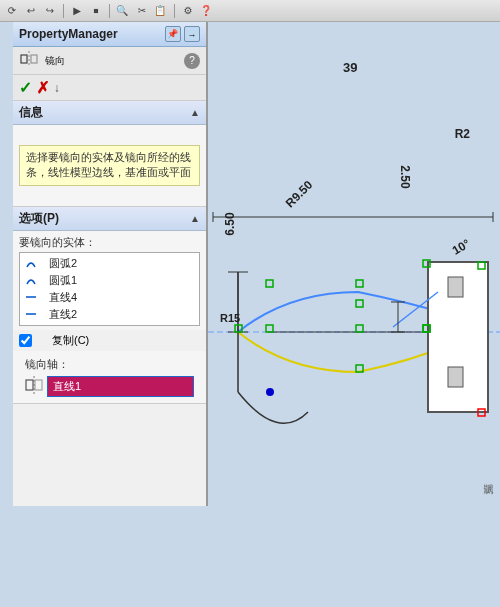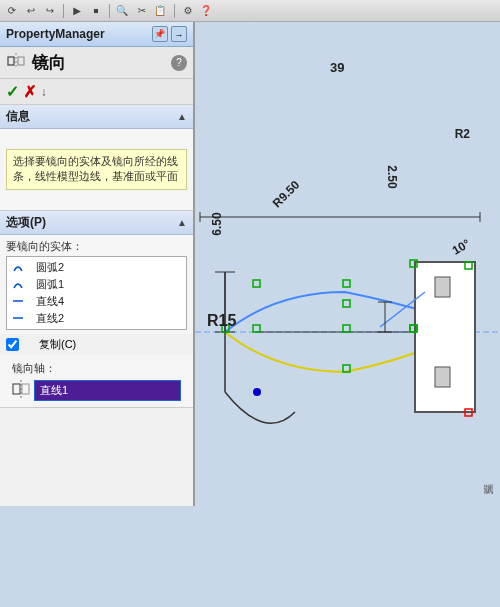--- a/index.html
+++ b/index.html
@@ -31,20 +31,21 @@
       justify-content: center;
       font-size: 10px;
       color: #444;
     }
 
     
     .main-layout {
       display: flex;
       width: 100%;
       height: 484px;
+      padding-left: 13px;
     }
 
     
     .pm-panel {
       width: 195px;
       min-width: 195px;
       height: 100%;
       background: #f0f0f0;
       border-right: 2px solid #999;
       display: flex;
@@ -88,22 +89,22 @@
       padding: 4px 6px;
       gap: 6px;
       background: #e8e8e8;
       border-bottom: 1px solid #ccc;
     }
     .feature-icon {
       font-size: 14px;
       color: #555;
     }
     .feature-title-text {
-      font-weight: bold;
-      font-size: 17px;
+      font-weight: normal;
+      font-size: 10px;
       color: #111;
       flex: 1;
     }
     .feature-help-btn {
       width: 16px;
       height: 16px;
       border-radius: 50%;
       background: #888;
       color: white;
       font-size: 10px;
@@ -233,21 +234,21 @@
       display: flex;
       align-items: center;
       padding: 2px 6px;
       gap: 4px;
     }
     .axis-icon {
       font-size: 14px;
       color: #444;
     }
     .axis-input {
-      background: #4c1d95;
+      background: #be185d;
       border: 1px solid #2266cc;
       color: white;
       font-size: 11px;
       padding: 2px 5px;
       flex: 1;
     }
 
     
     .canvas-area {
       flex: 1;
@@ -455,18 +456,18 @@
 
       <circle cx="62" cy="370" r="4" fill="#0000cc"></circle>
     </svg>
 
     <div class="dim-label" style="left: 135px; top: 38px; font-size: 13px;">39</div>
     <div class="dim-label" style="right: 30px; top: 105px; font-size: 12px;">R2</div>
     <div class="dim-label" style="left: 75px; top: 165px; font-size: 12px; transform: rotate(-45deg);">R9.50</div>
     <div class="dim-label" style="left: 185px; top: 148px; font-size: 12px; transform: rotate(90deg);">2.50</div>
     <div class="dim-label" style="left: 10px; top: 195px; font-size: 12px; transform: rotate(-90deg);">6.50</div>
     <div class="dim-label" style="right: 30px; top: 218px; font-size: 12px; transform: rotate(-30deg);">10°</div>
-    <div class="dim-label" style="left: 12px; top: 290px; font-size: 16px;">R15</div>
+    <div class="dim-label" style="left: 12px; top: 290px; font-size: 11px;">R15</div>
 
     <div class="watermark">测试版</div>
   </div>
 
 </div>
 
 </body></html>

